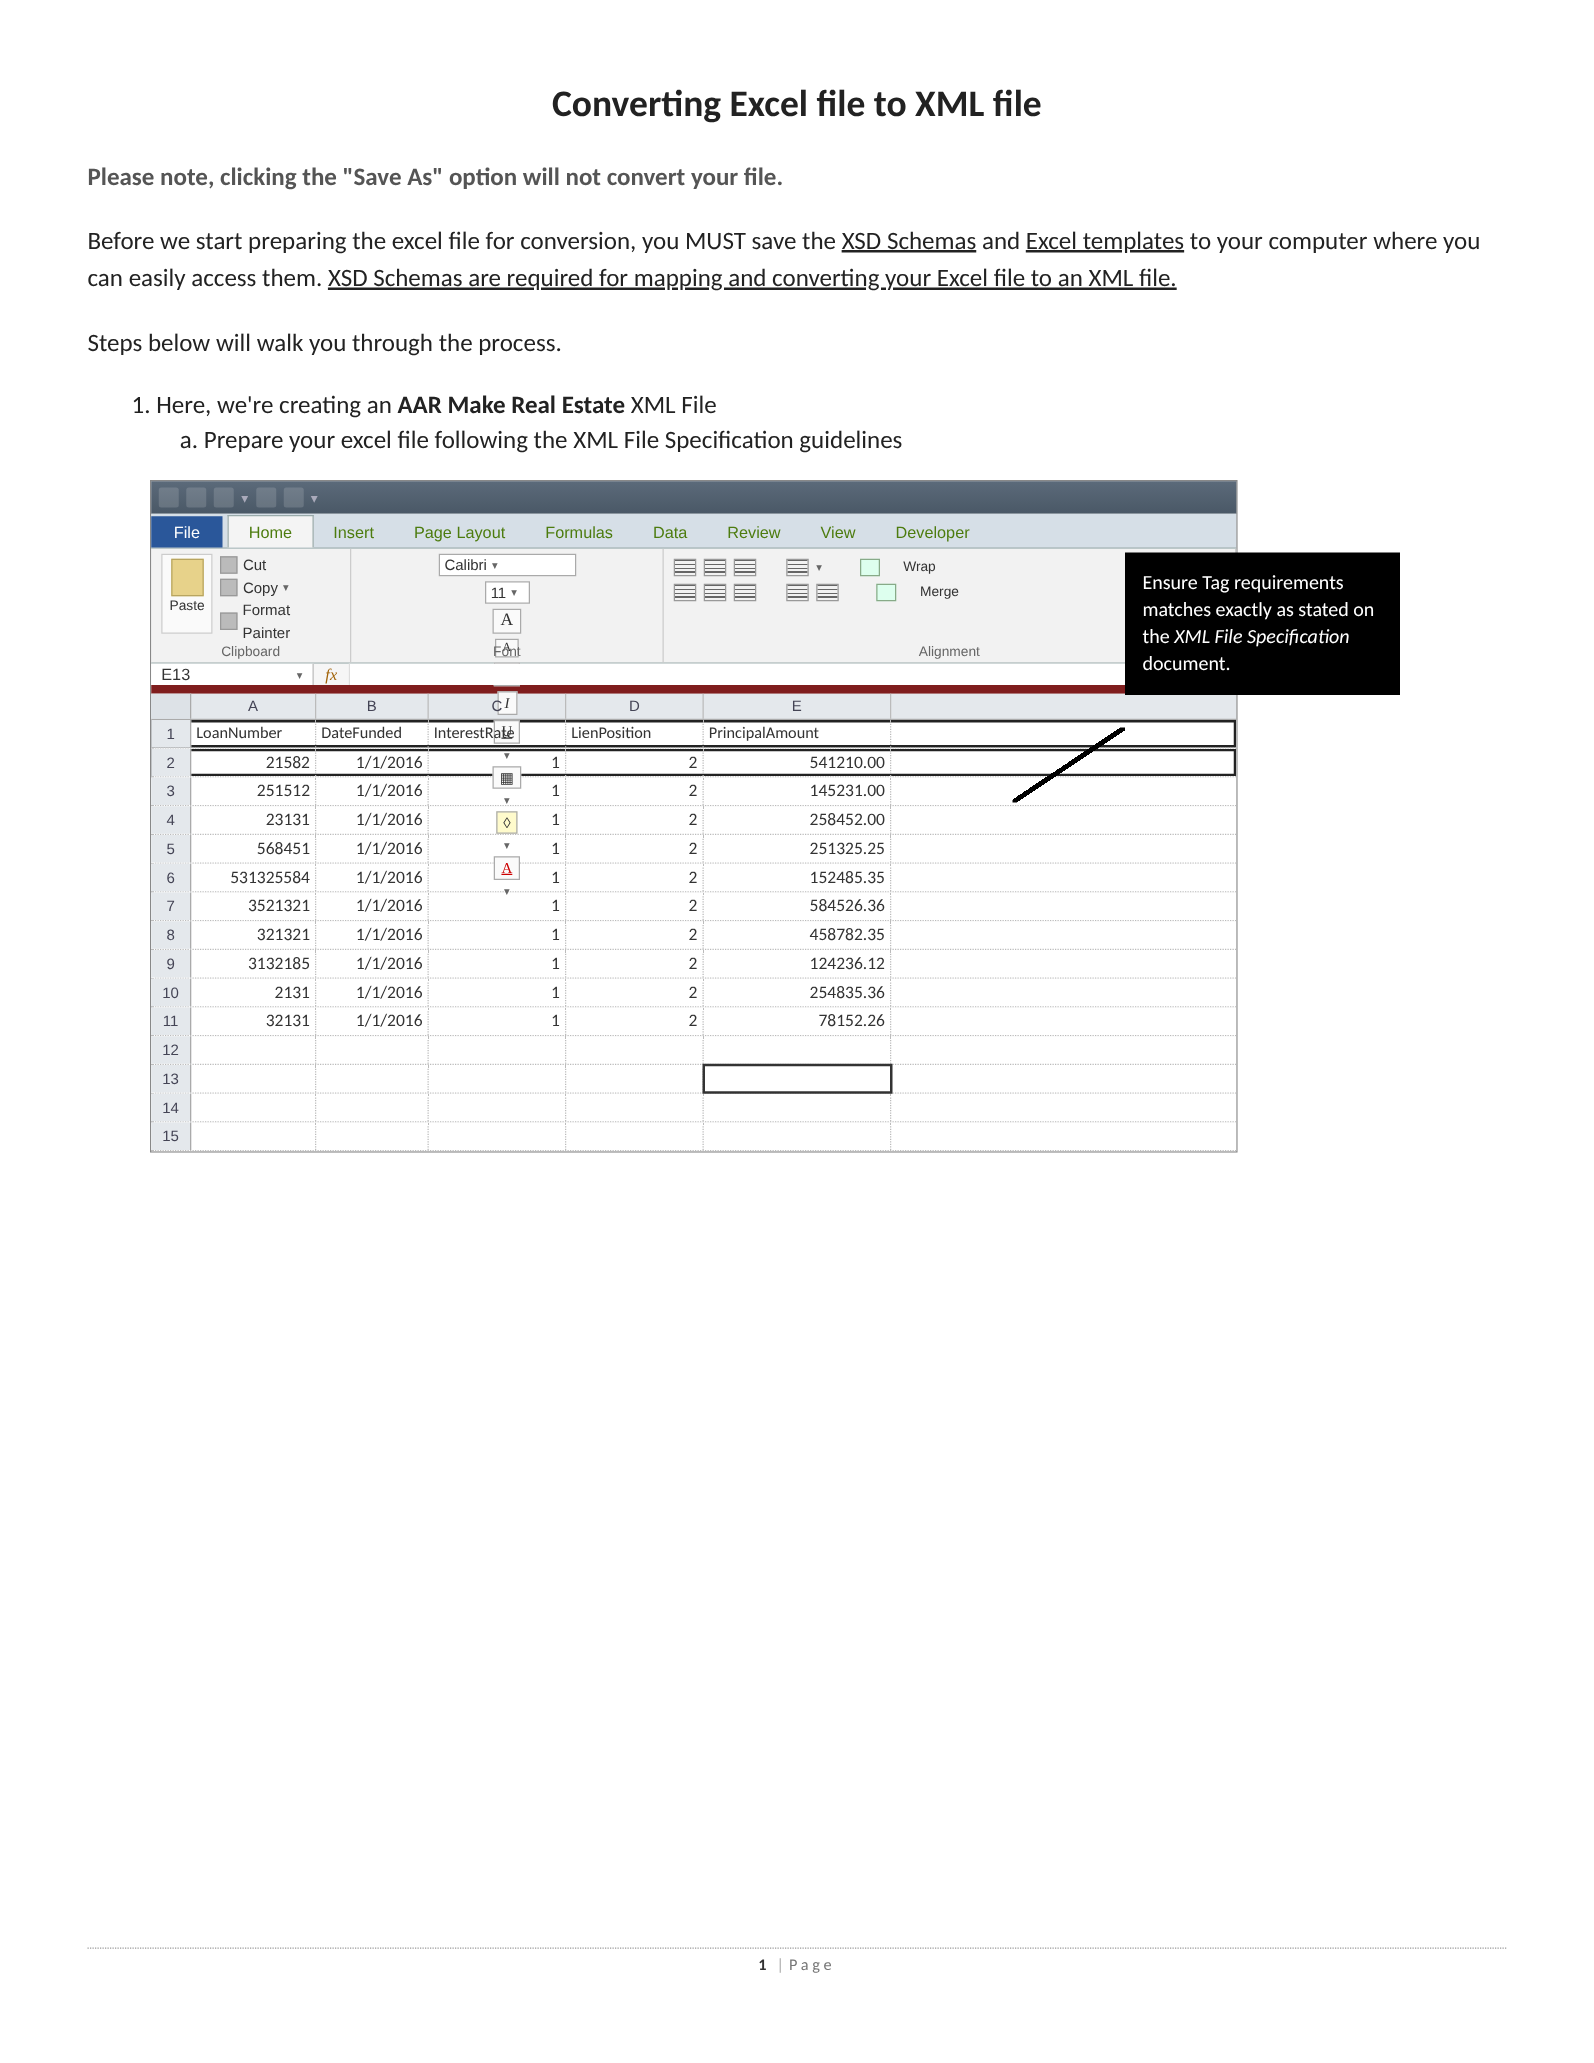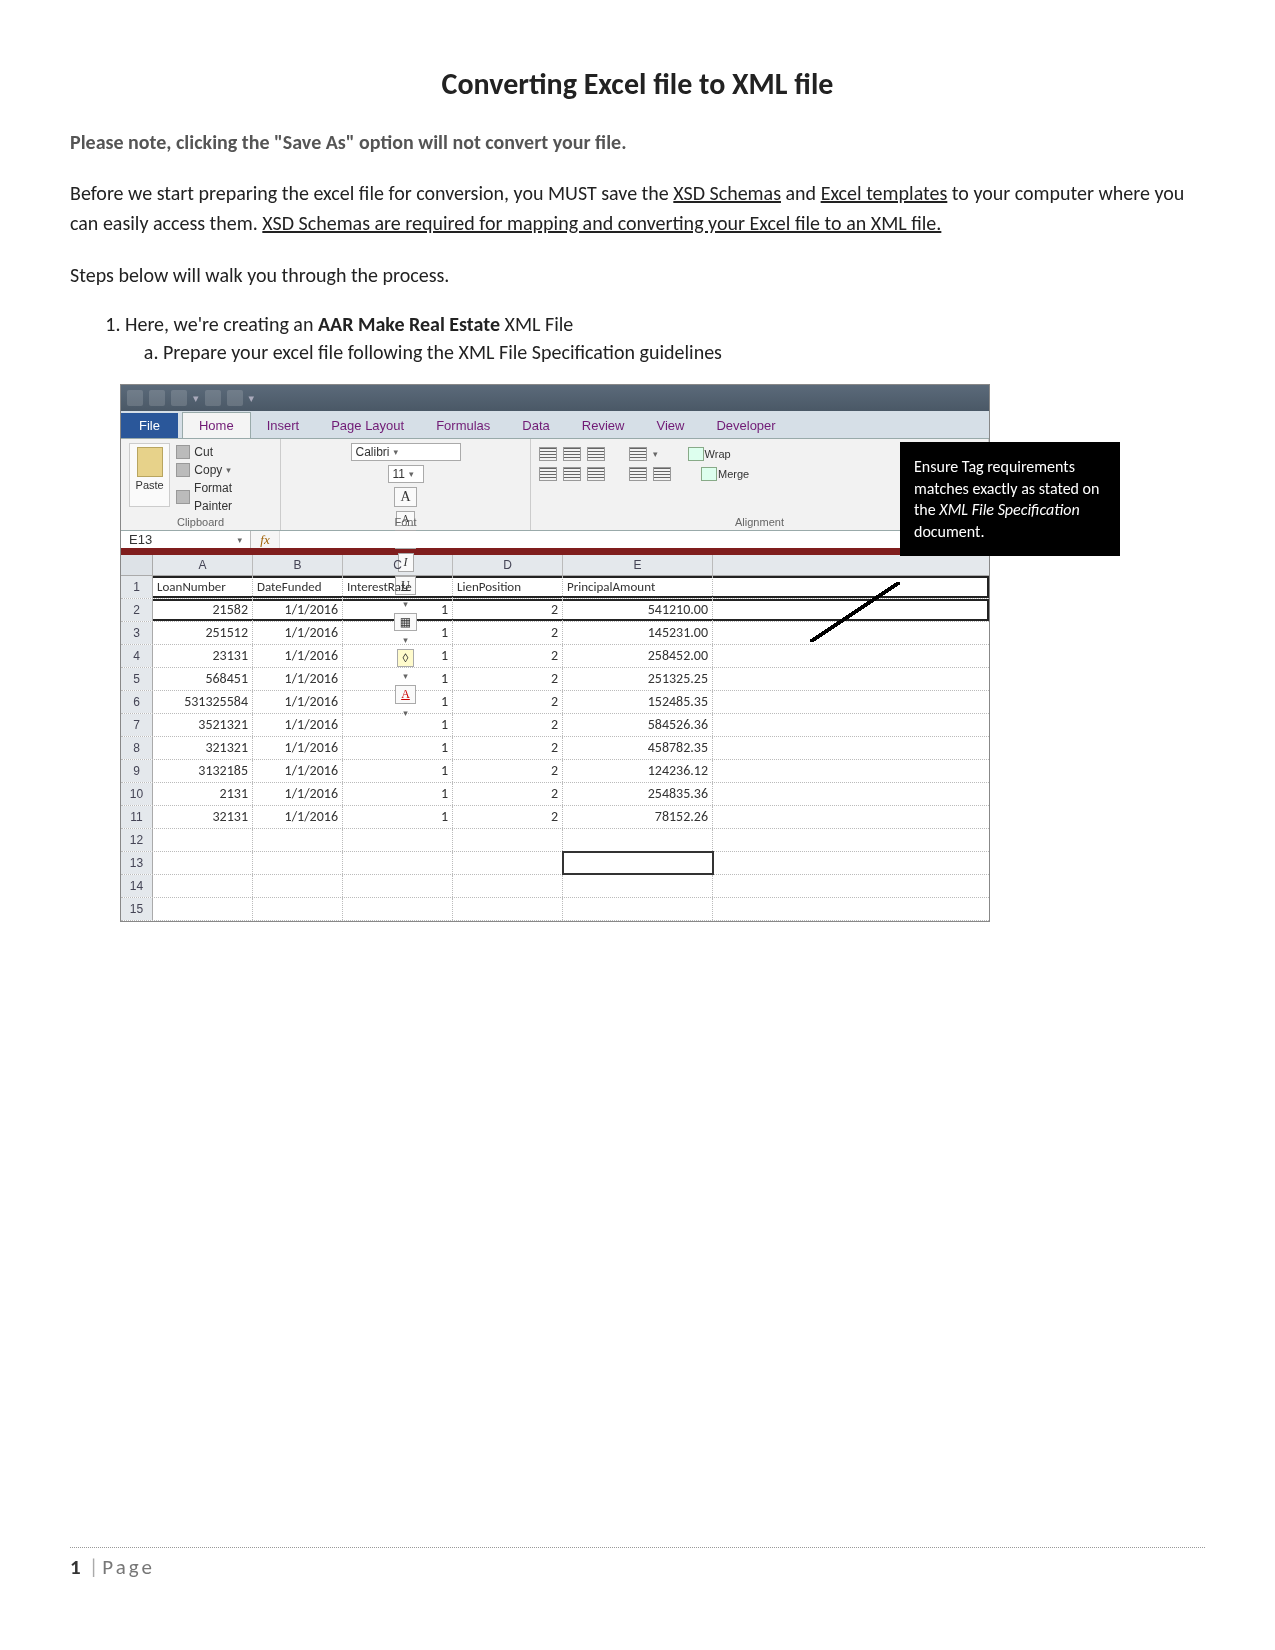--- a/index.html
+++ b/index.html
@@ -77,21 +77,21 @@
   .file-tab {
     background: #2a579a;
     color: #fff;
     padding: 5px 18px;
     font-size: 13px;
     margin-right: 4px;
   }
   .r-tab {
     padding: 5px 16px;
     font-size: 13px;
-    color: #701a75;
+    color: #4d7c0f;
     cursor: default;
   }
   .r-tab.active {
     background: #f4f4f4;
     border: 1px solid #9aa;
     border-bottom: none;
   }
   
   .ribbon {
     display: flex;
@@ -131,21 +131,21 @@
   .mini-ic { width:14px;height:14px;display:inline-block;background:#bbb;border:1px solid #999;}
   .font-body { display:flex; flex-direction:column; gap:4px; height:64px;}
   .font-row { display:flex; align-items:center; gap:4px;flex-direction:column;}
   .sel { border:1px solid #aaa; background:#fff; font-size:12px; padding:1px 4px; display:flex; align-items:center; gap:4px;}
   .drop-ar { font-size:9px; color:#666;}
   .btn-sm { border:1px solid #aaa; background:#fafafa; padding:1px 5px; font-size:12px;}
   .serif { font-family: "Times New Roman", serif; }
   .align-body { display:flex; flex-direction:column; gap:6px; height:64px; padding-top:4px;}
   .align-row { display:flex; gap:6px; align-items:center;}
   .al-ic { width:18px;height:14px;border:1px solid #999;background:repeating-linear-gradient(#666,#666 1px,transparent 1px,transparent 3px);}
-  .wrap-btn, .merge-btn { font-size:11px; display:flex; align-items:center; gap:1px;}
+  .wrap-btn, .merge-btn { font-size:11px; display:flex; align-items:center; gap:19px;}
   .wm-ic { width:16px;height:14px;border:1px solid #8a8;background:#dfe;}
 
   
   .fbar {
     display:flex;
     background:#f6f6f6;
     border-bottom:7px solid #7f1d1d;
     height:24px;
     align-items:stretch;
   }
@@ -204,23 +204,23 @@
     background:linear-gradient(to bottom right, transparent 48%, #000 48%, #000 52%, transparent 52%);
   }
 
   
   .page-footer {
     position:absolute;
     bottom:70px;
     left:70px;
     right:70px;
     border-top:1px dotted #999;
-    text-align:left;
+    text-align:center;
     padding-top:6px;
-    font-size:21px;
+    font-size:13px;
     color:#777;
     letter-spacing:3px;
   }
   .page-footer .pn { color:#333; letter-spacing:0; font-weight:bold; margin-right:4px;}
   .page-footer .bar { color:#aaa; margin:0 4px; letter-spacing:0;}
 </style>
 </head>
 <body>
 
 <h1 class="title">Converting Excel file to XML file</h1>

